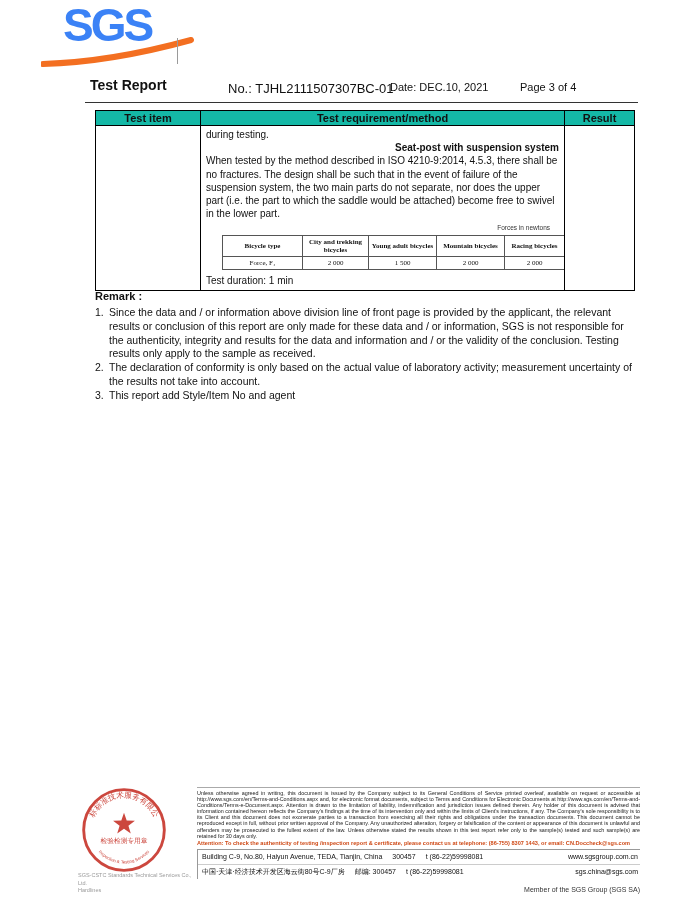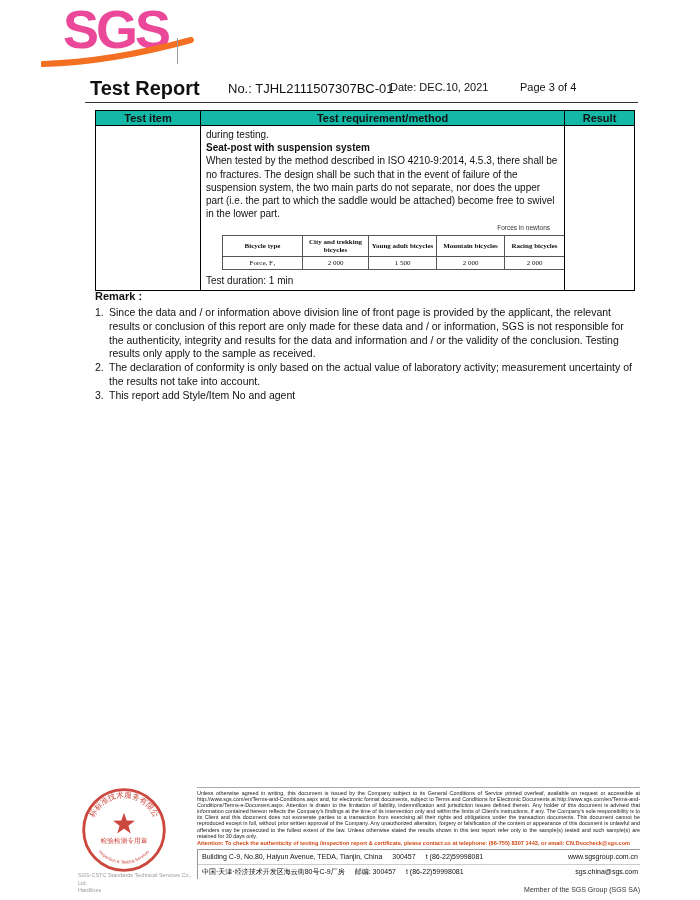--- a/index.html
+++ b/index.html
@@ -5,46 +5,46 @@
   * { margin:0; padding:0; box-sizing:border-box; }
   html,body { background:#ffffff; }
   body {
     width:700px; height:900px; position:relative; overflow:hidden;
     font-family:"Liberation Sans", sans-serif; color:#111;
   }
 
   
   .logo { position:absolute; left:55px; top:2px; width:170px; height:64px; }
   .logo-text {
-    font-weight:bold; font-size:54px; line-height:1; color:#ec4899;
+    font-weight:bold; font-size:46px; line-height:1; color:#3b82f6;
     letter-spacing:-3px; position:absolute; left:8px; top:0;
   }
   .logo-swoosh { position:absolute; left:-14px; top:34px; }
   .logo-vbar { position:absolute; left:122px; top:36px; width:1px; height:26px; background:#9a9a9a; }
 
   
-  .hdr-title { position:absolute; left:90px; top:77px; font-size:20px; font-weight:bold; }
+  .hdr-title { position:absolute; left:90px; top:77px; font-size:14px; font-weight:bold; }
   .hdr-no    { position:absolute; left:228px; top:81px; font-size:13px; }
   .hdr-date  { position:absolute; left:390px; top:81px; font-size:11px; }
   .hdr-page  { position:absolute; left:520px; top:81px; font-size:11px; }
   .hdr-rule  { position:absolute; left:85px; top:102px; width:553px; height:1px; background:#333; }
 
   
   .main-table {
     position:absolute; left:95px; top:110px; width:540px;
     border-collapse:collapse; table-layout:fixed;
   }
   .main-table th, .main-table td { border:1px solid #000; vertical-align:top; }
   .main-table th {
     background:#14b8a6; font-size:11px; font-weight:bold; text-align:center;
     padding:1px 2px; height:15px;
   }
   .main-table td { height:146px; }
   .req-cell { padding:2px 5px 3px 5px; font-size:10px; line-height:13.2px; }
-  .req-heading { font-weight:bold; }
+  .req-heading { font-weight:bold;text-align:right; }
   .forces-caption { width:342px; margin:1px 0 0 2px; text-align:right; font-size:6.5px; color:#333; }
 
   .inner-table {
     margin-left:16px; border-collapse:collapse; table-layout:fixed; width:342px;
     font-family:Liberation Serif, serif;
   }
   .inner-table th, .inner-table td {
     border:0.8px solid #555; text-align:center; vertical-align:middle;
     font-size:7px; line-height:8px; padding:2px 2px; height:auto;
   }

